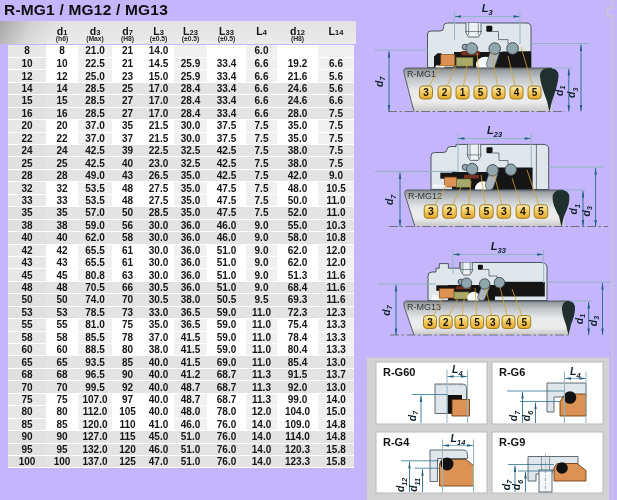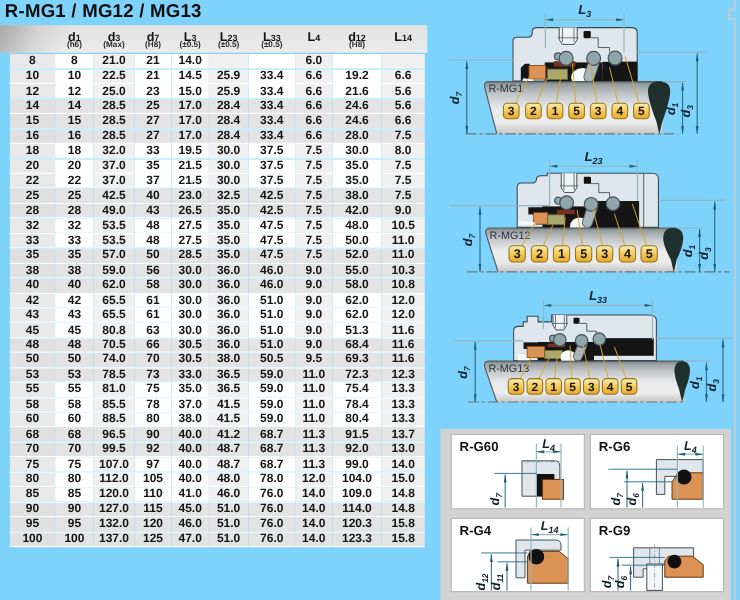--- a/index.html
+++ b/index.html
@@ -1,16 +1,16 @@
 <!DOCTYPE html>
 <html><head><meta charset="utf-8">
 <style>
 html,body { margin:0; padding:0; background:#ffffff; }
 body { width:617px; height:500px; font-family:"Liberation Sans", sans-serif; overflow:hidden; }
-.page { position:relative; width:617px; height:500px; background:#7dd3fc; }
+.page { position:relative; width:617px; height:500px; background:#c4b5fd; }
 .title { position:absolute; left:4px; top:1px; font-size:15.5px; font-weight:bold; color:#0e0e0e; letter-spacing:0.2px; }
 .hdrshade { position:absolute; left:0; top:21px; width:356px; height:22.5px;
   background:linear-gradient(to bottom,#e2e2e2,#ebebeb); }
 .hdrcorner { position:absolute; left:0; top:21px; width:95px; height:22.5px;
   background:linear-gradient(113deg,#ababab 2%, rgba(195,195,195,0.5) 32%, rgba(220,220,220,0) 60%); }
 table.dim { position:absolute; left:8px; top:22.5px; border-collapse:collapse; table-layout:fixed;
   font-family:"Liberation Sans", sans-serif; }
 table.dim th, table.dim td { padding:0; margin:0; text-align:center; overflow:hidden; white-space:nowrap; }
 table.dim thead tr { height:22.5px; }
 table.dim th { font-weight:bold; color:#141414; vertical-align:top; padding:0; height:22.5px; }
@@ -155,32 +155,20 @@
           <td>28.5</td>
           <td>27</td>
           <td>17.0</td>
           <td>28.4</td>
           <td>33.4</td>
           <td>6.6</td>
           <td>28.0</td>
           <td>7.5</td>
         </tr>
 <tr class="w">
-          <td class="lbl">18</td>
-          <td>18</td>
-          <td>32.0</td>
-          <td>33</td>
-          <td>19.5</td>
-          <td>30.0</td>
-          <td>37.5</td>
-          <td>7.5</td>
-          <td>30.0</td>
-          <td>8.0</td>
-        </tr>
-<tr class="w">
           <td class="lbl">20</td>
           <td>20</td>
           <td>37.0</td>
           <td>35</td>
           <td>21.5</td>
           <td>30.0</td>
           <td>37.5</td>
           <td>7.5</td>
           <td>35.0</td>
           <td>7.5</td>
@@ -188,20 +176,32 @@
 <tr class="w">
           <td class="lbl">22</td>
           <td>22</td>
           <td>37.0</td>
           <td>37</td>
           <td>21.5</td>
           <td>30.0</td>
           <td>37.5</td>
           <td>7.5</td>
           <td>35.0</td>
+          <td>7.5</td>
+        </tr>
+<tr class="g">
+          <td class="lbl">24</td>
+          <td>24</td>
+          <td>42.5</td>
+          <td>39</td>
+          <td>22.5</td>
+          <td>32.5</td>
+          <td>42.5</td>
+          <td>7.5</td>
+          <td>38.0</td>
           <td>7.5</td>
         </tr>
 <tr class="g">
           <td class="lbl">25</td>
           <td>25</td>
           <td>42.5</td>
           <td>40</td>
           <td>23.0</td>
           <td>32.5</td>
           <td>42.5</td>
@@ -381,20 +381,32 @@
           <td class="lbl">60</td>
           <td>60</td>
           <td>88.5</td>
           <td>80</td>
           <td>38.0</td>
           <td>41.5</td>
           <td>59.0</td>
           <td>11.0</td>
           <td>80.4</td>
           <td>13.3</td>
+        </tr>
+<tr class="g">
+          <td class="lbl">65</td>
+          <td>65</td>
+          <td>93.5</td>
+          <td>85</td>
+          <td>40.0</td>
+          <td>41.5</td>
+          <td>69.0</td>
+          <td>11.0</td>
+          <td>85.4</td>
+          <td>13.0</td>
         </tr>
 <tr class="g">
           <td class="lbl">68</td>
           <td>68</td>
           <td>96.5</td>
           <td>90</td>
           <td>40.0</td>
           <td>41.2</td>
           <td>68.7</td>
           <td>11.3</td>

